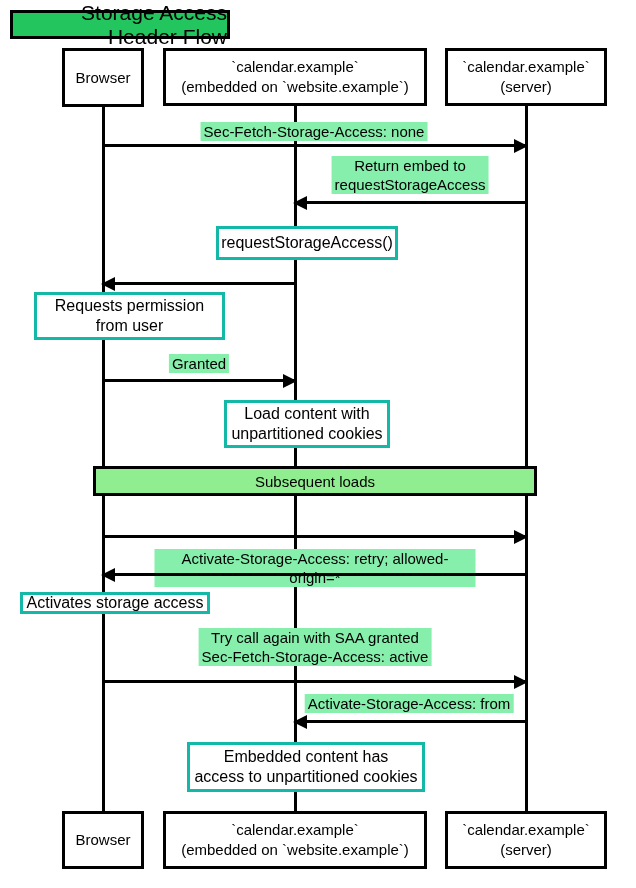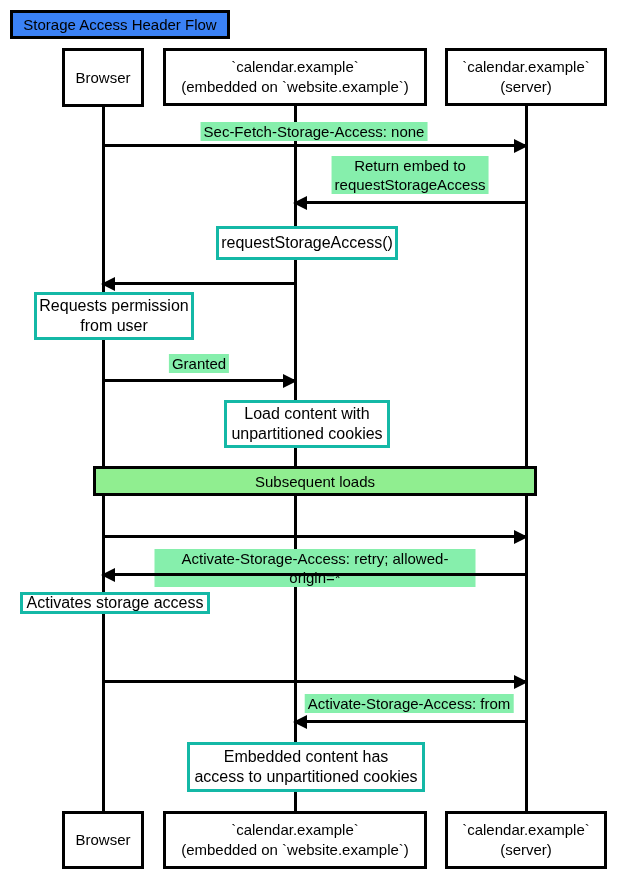--- a/index.html
+++ b/index.html
@@ -35,23 +35,23 @@
   }
   .participant{
     position:absolute;box-sizing:border-box;
     background:#fff;border:3px solid #000;
     display:flex;align-items:center;justify-content:center;
     white-space:pre-line;text-align:center;
     font-size:15px;line-height:20px;
   }
   .title-box{
     position:absolute;left:10px;top:10px;width:220px;height:29px;
-    box-sizing:border-box;border:3px solid #000;background:#3b82f6;
+    box-sizing:border-box;border:3px solid #000;background:#22c55e;
     display:flex;align-items:center;justify-content:center;
-    font-size:15px;
+    font-size:21px;
     text-align:right;
   }
   .section-band{
     position:absolute;left:93px;top:466px;width:444px;height:30px;
     box-sizing:border-box;border:3px solid #000;
     display:flex;align-items:center;justify-content:center;
     font-size:15px;
   }
 </style>
 </head>
@@ -74,38 +74,40 @@
   <div class="msg-label" style="left:314px;top:122px;">Sec-Fetch-Storage-Access: none</div>
   <div class="arrow head-right" style="left:103px;top:144px;width:423px;"></div>
 
   <div class="msg-label" style="left:410px;top:156px;">Return embed to
 requestStorageAccess</div>
   <div class="arrow head-left" style="left:295px;top:201px;width:231px;"></div>
 
   <div class="note" style="left:204px;top:226px;width:182px;height:34px;">requestStorageAccess()</div>
   <div class="arrow head-left" style="left:103px;top:282px;width:192px;"></div>
 
-  <div class="note" style="left:22px;top:292px;width:160px;height:48px;">Requests permission
+  <div class="note" style="left:22px;top:292px;width:191px;height:48px;">Requests permission
 from user</div>
 
   <div class="msg-label" style="left:199px;top:354px;">Granted</div>
   <div class="arrow head-right" style="left:103px;top:379px;width:192px;"></div>
 
   <div class="note" style="left:212px;top:400px;width:166px;height:48px;">Load content with
 unpartitioned cookies</div>
 
   <div class="section-band" title="Subsequent loads" style="background: rgb(144, 238, 144);">Subsequent loads</div>
 
   <div class="arrow head-right" style="left:103px;top:535px;width:423px;"></div>
 
   <div class="msg-label" style="left:315px;top:549px;">Activate-Storage-Access: retry; allowed-origin=*</div>
   <div class="arrow head-left" style="left:103px;top:573px;width:423px;"></div>
 
   <div class="note" style="left:8px;top:592px;width:190px;height:22px;">Activates storage access</div>
 
+  <div class="msg-label" style="left:315px;top:628px;">Try call again with SAA granted
+Sec-Fetch-Storage-Access: active</div>
   <div class="arrow head-right" style="left:103px;top:680px;width:423px;"></div>
 
   <div class="msg-label" style="left:409px;top:694px;">Activate-Storage-Access: from</div>
   <div class="arrow head-left" style="left:295px;top:720px;width:231px;"></div>
 
   <div class="note" style="left:175px;top:742px;width:238px;height:50px;">Embedded content has
 access to unpartitioned cookies</div>
 
   <div class="participant" style="left:62px;top:811px;width:82px;height:58px;">Browser</div>
   <div class="participant" style="left:163px;top:811px;width:264px;height:58px;">`calendar.example`

